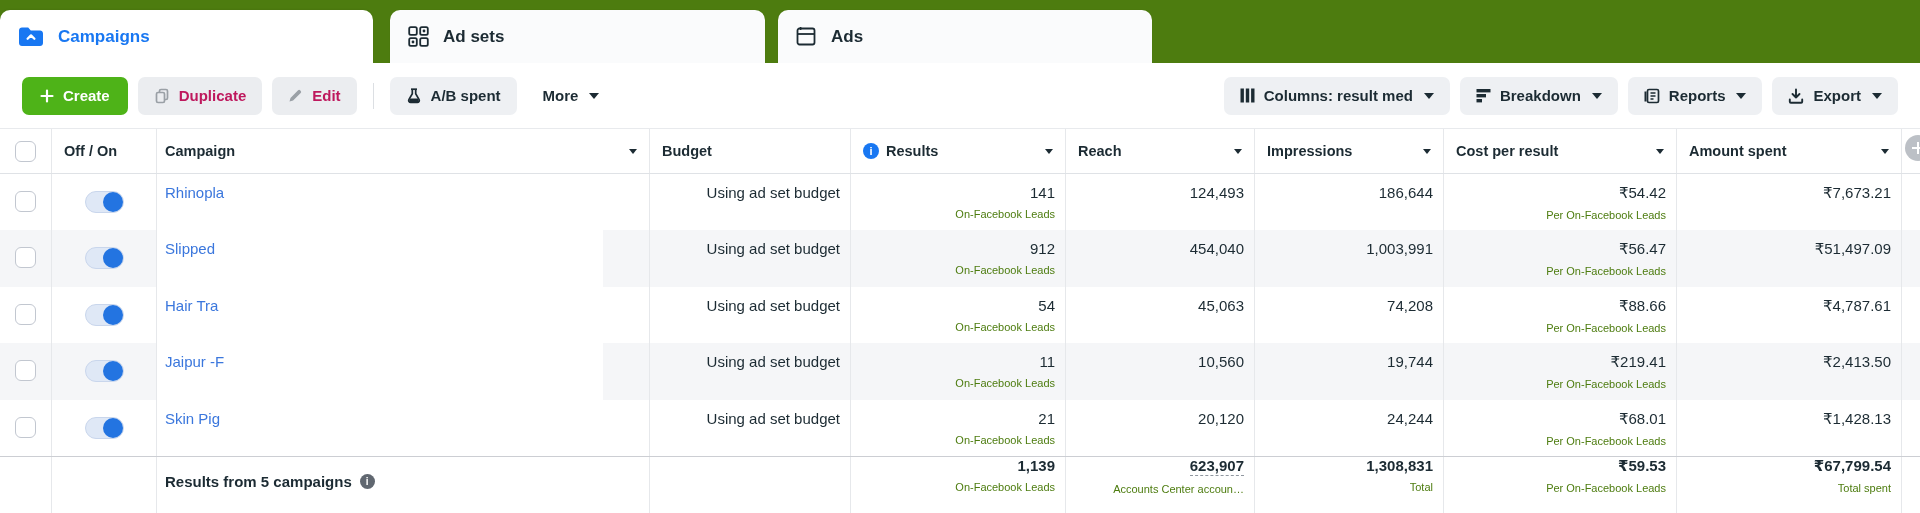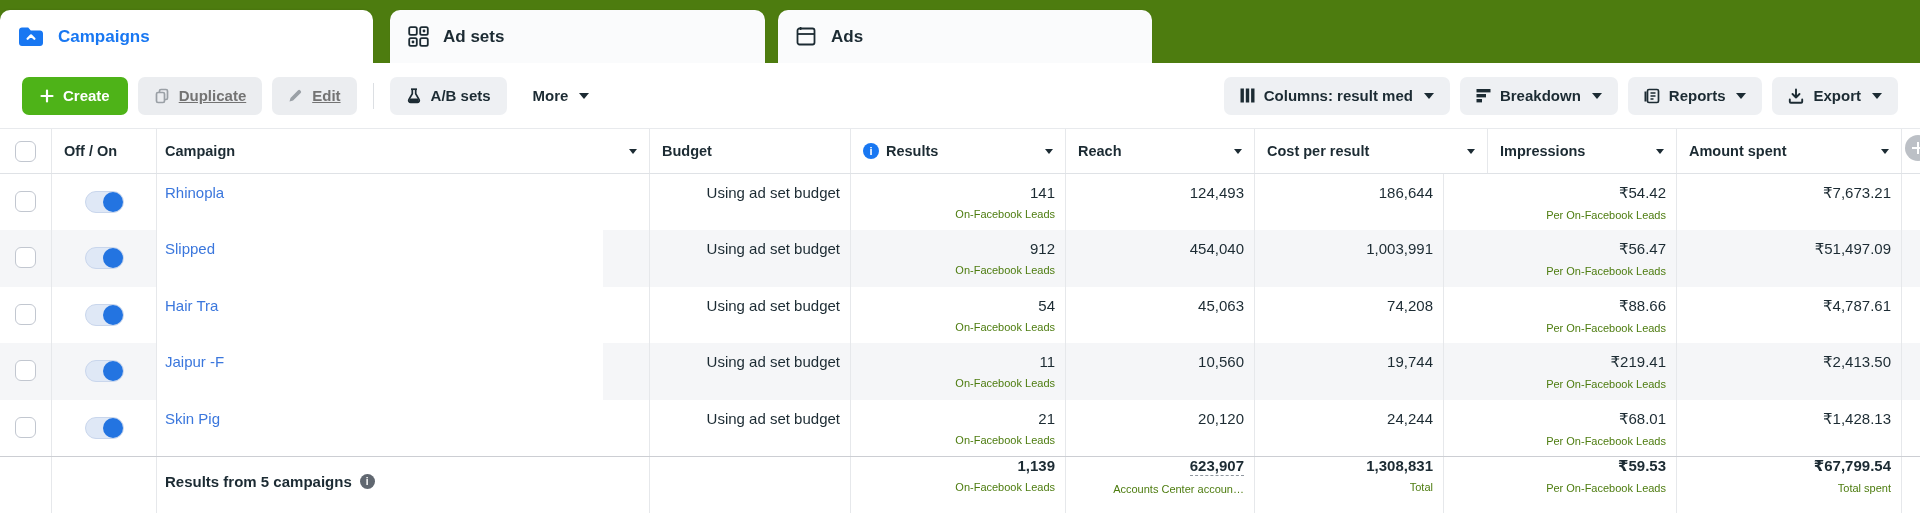--- a/index.html
+++ b/index.html
@@ -16,21 +16,21 @@
   .tab-campaigns { left:0; width:373px; color:#1877f2; }
   .tab-adsets { left:390px; width:375px; }
   .tab-ads { left:778px; width:374px; }
 
   
   .toolbar { position:absolute; left:0; top:63px; width:1920px; height:65px; background:#ffffff;
     display:flex; align-items:center; padding:0 22px; gap:10px; }
   .btn { height:38px; border-radius:7px; display:flex; align-items:center; gap:9px;
     padding:0 16px; font-size:15px; font-weight:bold; background:#eef0f3; color:#1c2b33; }
   .btn.green { background:#4eb318; color:#ffffff; padding:0 18px; }
-  .btn.disabled { background:#ebedf0; color:#737373;text-decoration:underline; }
+  .btn.disabled { background:#ebedf0; color:#be185d; }
   .btn.plain { background:transparent; font-weight:bold; }
   .vdivider { width:1px; height:26px; background:#dcdfe3; margin:0 6px; }
   .spacer { margin-left:auto; }
   .caret-down { width:0; height:0; border-left:5px solid transparent; border-right:5px solid transparent;
     border-top:6px solid #1c2b33; margin-left:2px; }
 
   
   .table { position:absolute; left:0; top:128px; width:1920px; height:385px; background:#ffffff;
     display:flex; flex-direction:column; }
   .tr { display:flex; width:1920px; }
@@ -151,21 +151,21 @@
   </div>
   <div class="vdivider"></div>
   <div class="btn">
     <span class="icon">
       <svg width="16" height="16" viewBox="0 0 16 16" fill="none" stroke="#1c2b33" stroke-width="1.7">
         <path d="M5 1.2h6"></path>
         <path d="M6.3 1.5v4.2L2.9 11.6A2 2 0 004.7 14.5h6.6a2 2 0 001.8-2.9L9.7 5.7V1.5"></path>
         <path d="M4.2 10.5h7.6l1 2.2a1 1 0 01-.9 1.4H4.1a1 1 0 01-.9-1.4z" fill="#1c2b33" stroke="none"></path>
       </svg>
     </span>
-    <span>A/B sets</span>
+    <span>A/B spent</span>
   </div>
   <div class="btn plain">
     <span>More</span>
     <span class="caret-down"></span>
   </div>
 
   <div class="spacer"></div>
 
   <div class="btn">
     <span class="icon">
@@ -230,26 +230,26 @@
     </div>
     <div class="td c4">
       <span class="info-blue"></span>
       <span>Results</span>
       <span class="sort-caret"></span>
     </div>
     <div class="td c5">
       <span class="hlabel">Reach</span>
       <span class="sort-caret"></span>
     </div>
+    <div class="td c6">
+      <span class="hlabel">Impressions</span>
+      <span class="sort-caret"></span>
+    </div>
     <div class="td c7">
       <span class="hlabel">Cost per result</span>
-      <span class="sort-caret"></span>
-    </div>
-    <div class="td c6">
-      <span class="hlabel">Impressions</span>
       <span class="sort-caret"></span>
     </div>
     <div class="td c8">
       <span class="hlabel">Amount spent</span>
       <span class="sort-caret"></span>
     </div>
     <div class="td c9">
       <div class="plus-circle"></div>
     </div>
   </div>

